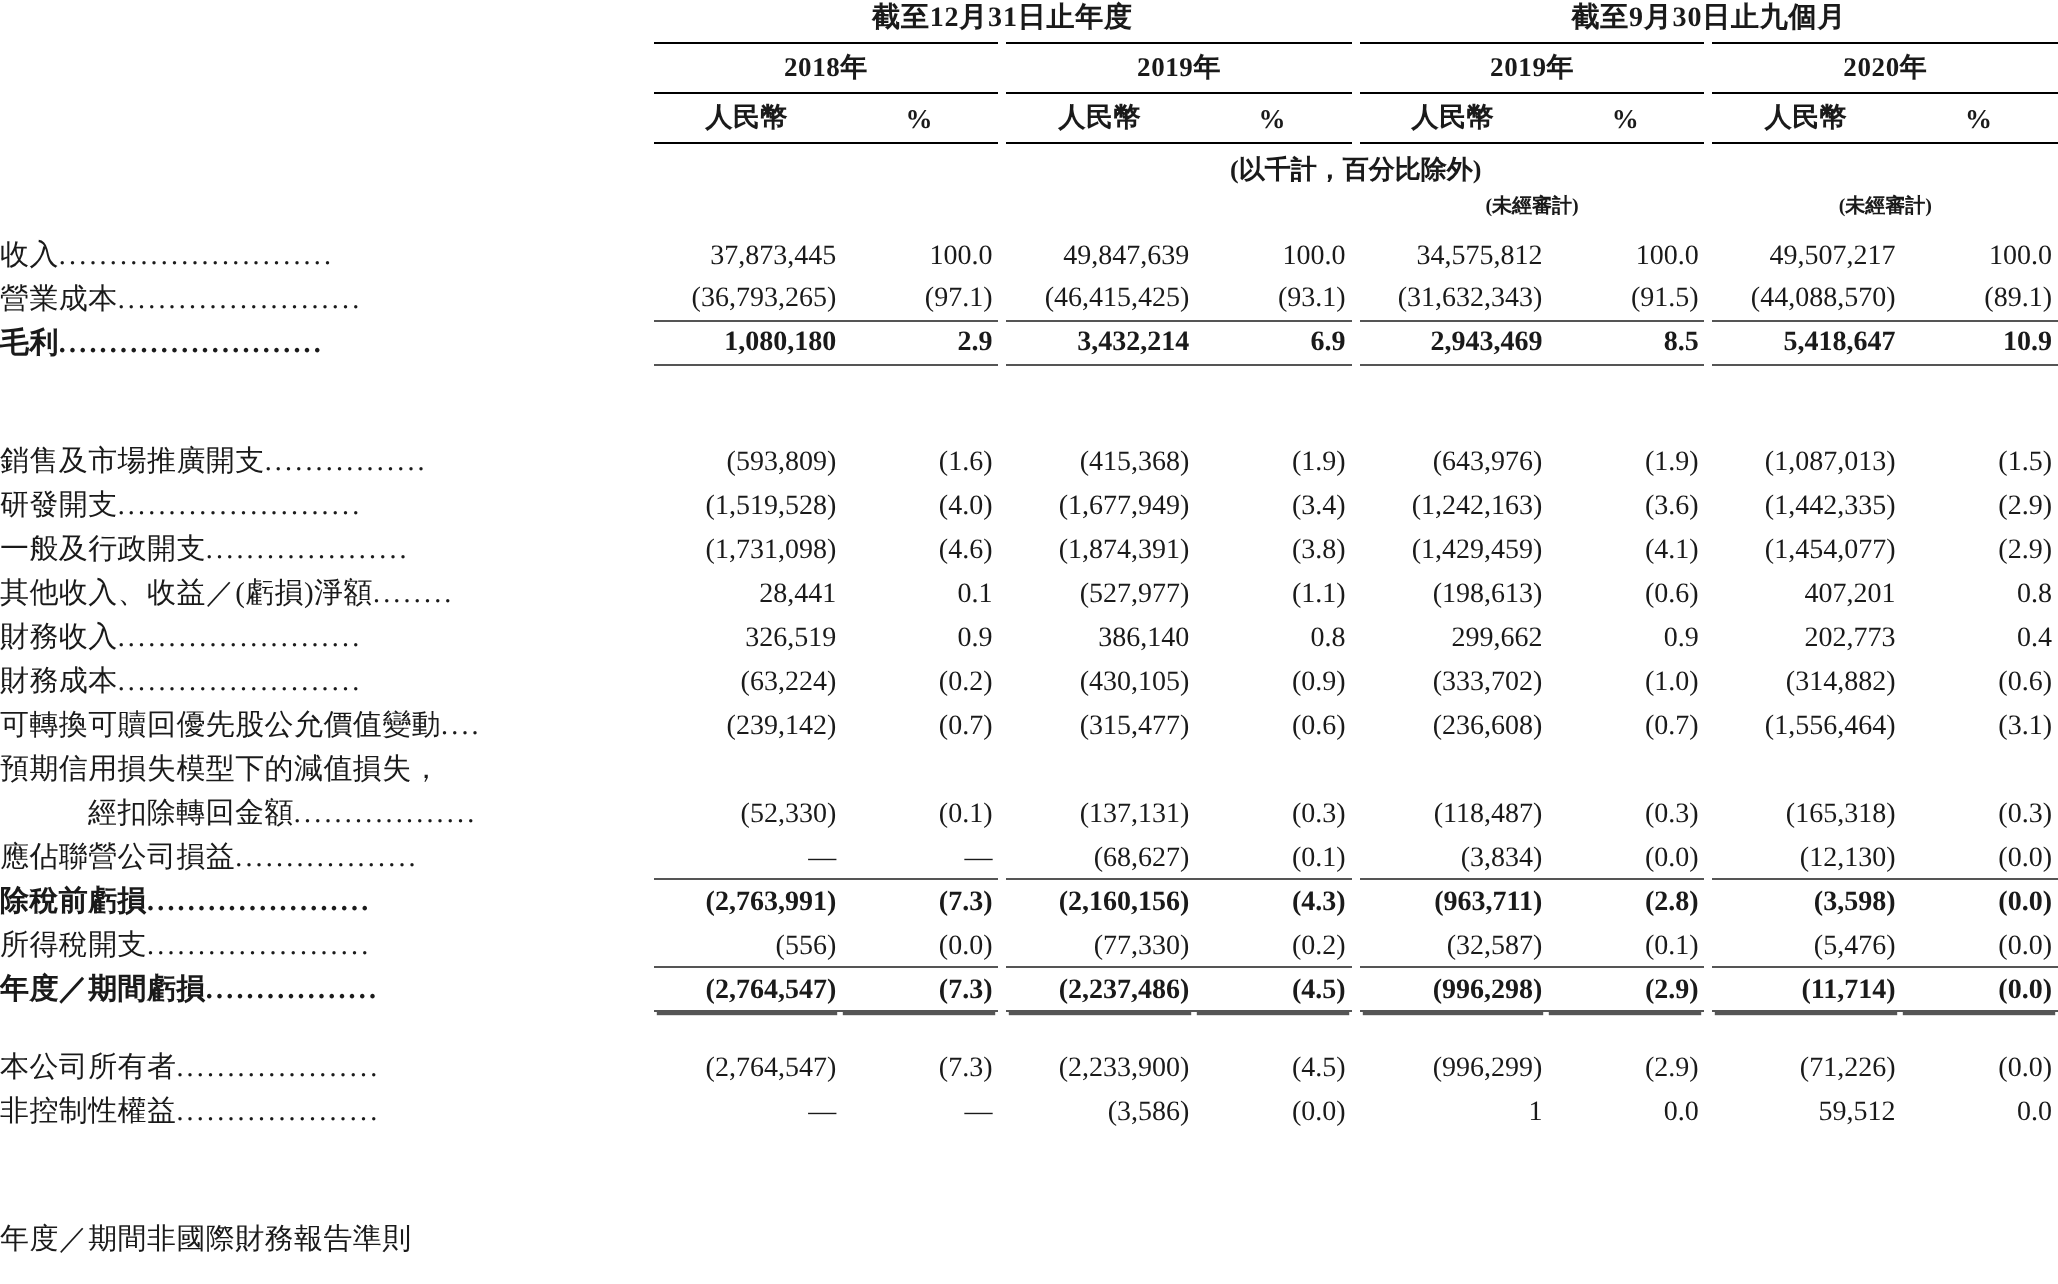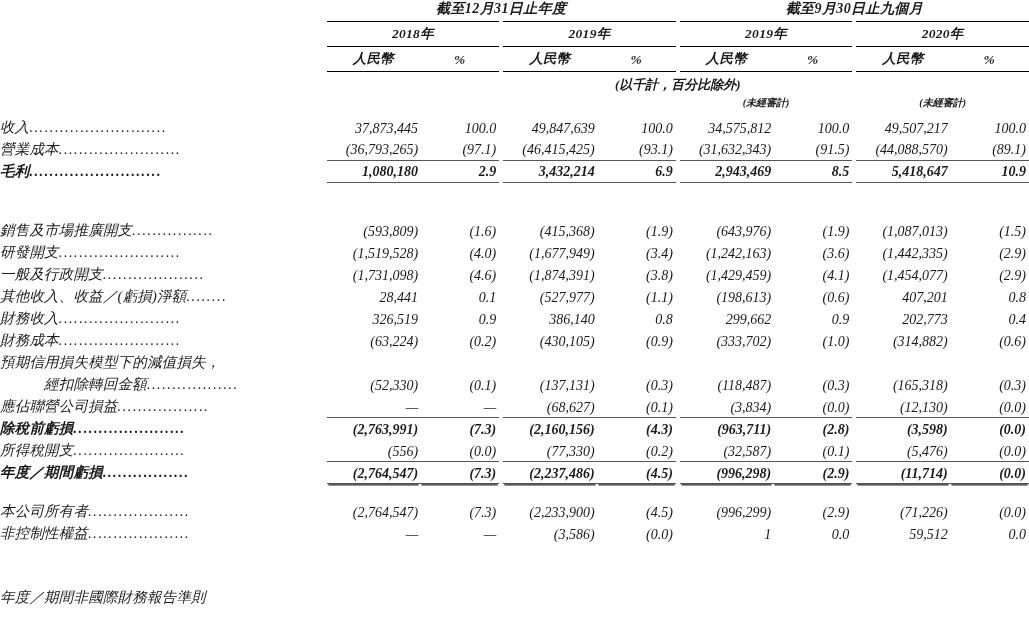--- a/index.html
+++ b/index.html
@@ -13,21 +13,20 @@
     font-family: "Liberation Serif", "DejaVu Serif", serif;
     color: #1a1a1a;
     overflow: hidden;
   }
   .sheet {
     position: relative;
     width: 825px;
     height: 642px;
     box-sizing: border-box;
     padding: 0;
-    font-style: italic;
   }
 
   table.fin {
     border-collapse: collapse;
     width: 1029px;
     table-layout: fixed;
     font-size: 13.5px;
   }
 
   
@@ -355,20 +354,36 @@
           <td class="pct">(0.9)</td>
           <td></td>
           <td class="num">(333,702)</td>
           <td class="pct">(1.0)</td>
           <td></td>
           <td class="num">(314,882)</td>
           <td class="pct">(0.6)</td>
         </tr>
         <tr>
           <td class="label">
+            <span class="lbl-inner"><span>可轉換可贖回優先股公允價值變動</span><span class="dots">....</span></span>
+          </td>
+          <td class="num">(239,142)</td>
+          <td class="pct">(0.7)</td>
+          <td></td>
+          <td class="num">(315,477)</td>
+          <td class="pct">(0.6)</td>
+          <td></td>
+          <td class="num">(236,608)</td>
+          <td class="pct">(0.7)</td>
+          <td></td>
+          <td class="num">(1,556,464)</td>
+          <td class="pct">(3.1)</td>
+        </tr>
+        <tr>
+          <td class="label">
             <span class="lbl-inner"><span>預期信用損失模型下的減值損失，</span></span>
           </td>
           <td class="num"></td>
           <td class="pct"></td>
           <td></td>
           <td class="num"></td>
           <td class="pct"></td>
           <td></td>
           <td class="num"></td>
           <td class="pct"></td>

